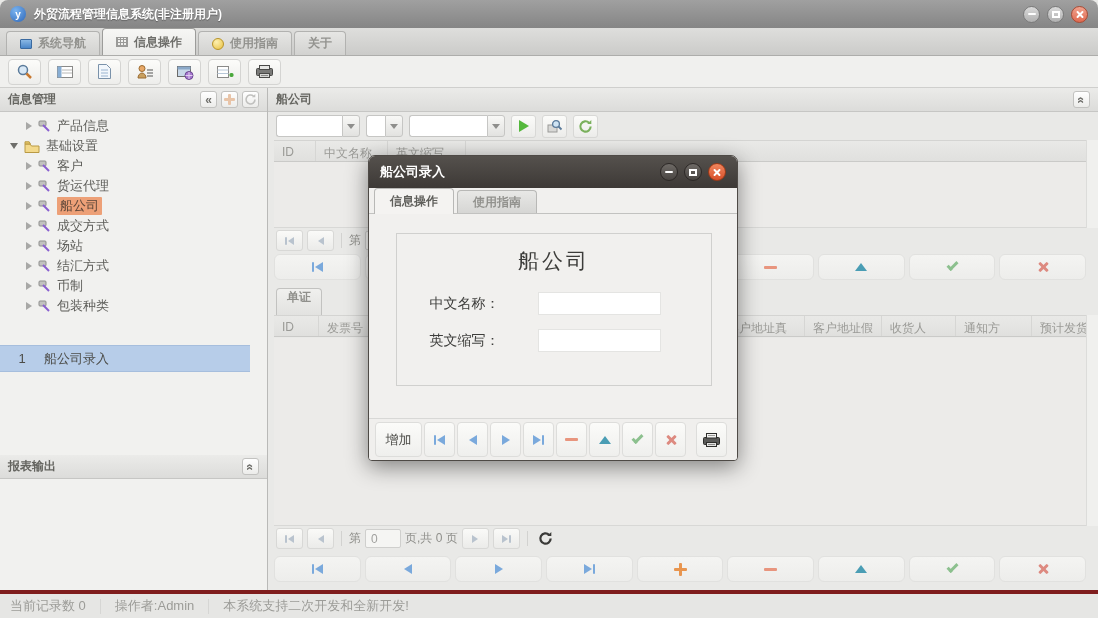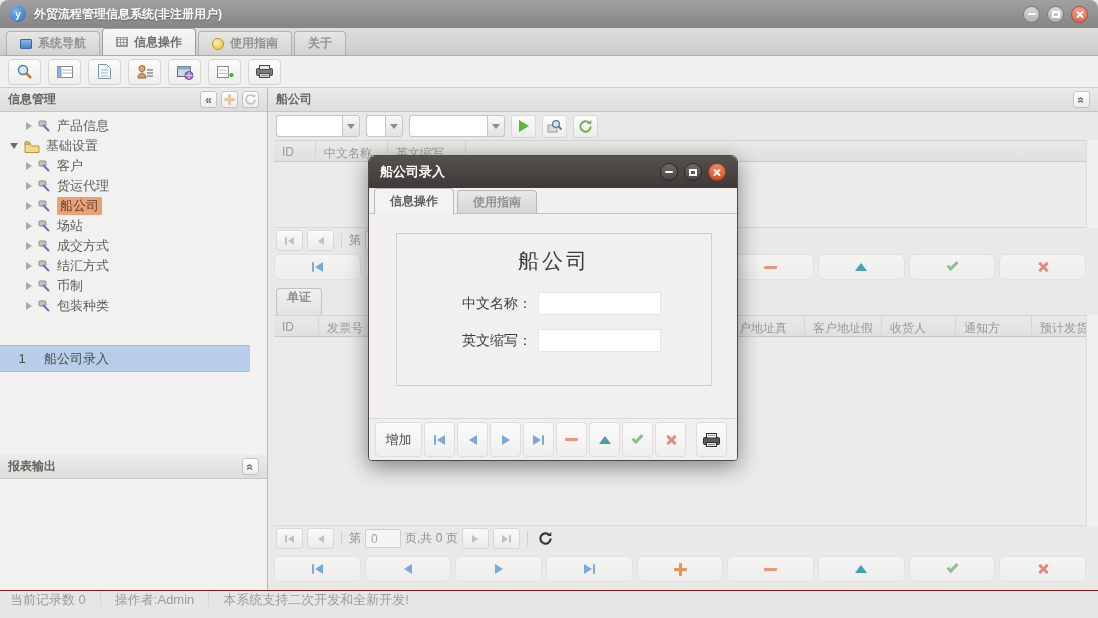--- a/index.html
+++ b/index.html
@@ -94,37 +94,37 @@
 .x-i::before{transform:rotate(45deg)}.x-i::after{transform:rotate(-45deg)}
 .c-blue{color:#7aa9dc}.c-dis{color:#b9c3ce}.c-salmon{color:#e8957e}.c-teal{color:#4a9db4}
 .c-green{color:#8cc08e}.c-red{color:#dd8a80}.c-orange{color:#e8954f}
 .pager .tri-l{border-top-width:4px;border-bottom-width:4px;border-right-width:6px}
 .pager .tri-r{border-top-width:4px;border-bottom-width:4px;border-left-width:6px}
 .pager .vbar{height:8px}
 
 .doctab{position:absolute;border:1px solid #c2c2c0;border-bottom:none;border-radius:4px 4px 0 0;background:linear-gradient(#f0f0ee,#e2e2e0);color:#90908c;font-weight:bold;display:flex;align-items:flex-start;justify-content:center}
 
 
-.statusbar{position:absolute;left:0;top:590px;width:1098px;height:28px;background:#e6e6e4;border-top:1px solid #7f1d1d;display:flex;color:#9c9c98;padding-left:10px;font-size:13px}
+.statusbar{position:absolute;left:0;top:590px;width:1098px;height:28px;background:#e6e6e4;border-top:4px solid #7f1d1d;display:flex;align-items:center;color:#9c9c98;padding-left:10px;font-size:13px}
 .ssep{width:1px;height:15px;background:#d6d6d4;margin:0 14px}
 
 
 .dialog{position:absolute;left:368px;top:155px;width:370px;height:306px;border-radius:7px 7px 4px 4px;box-shadow:0 6px 22px rgba(0,0,0,.45);background:#f1f0ee;z-index:10;border:1px solid #4e4a46}
 .dtitle{height:32px;background:linear-gradient(#55514d,#3d3936);border-radius:6px 6px 0 0;display:flex;align-items:center;padding:0 11px;color:#fff;font-weight:bold;font-size:13px}
 .dwin{margin-left:auto;display:flex;gap:6px}
 .dcirc{width:18px;height:18px;border-radius:50%;background:linear-gradient(#6e6a66,#494542);border:1px solid #2c2826;display:flex;align-items:center;justify-content:center}
 .dcirc.close{background:linear-gradient(#f0865e,#d8502a);border-color:#9c3a18}
 .dtabs{height:26px;border-bottom:1px solid #c2c2c0;display:flex;align-items:flex-end;padding-left:5px}
 .dtab{height:23px;padding:0 15px;display:flex;align-items:center;border:1px solid #b8b8b6;border-bottom:none;border-radius:4px 4px 0 0;background:linear-gradient(#e8e8e6,#d6d6d4);color:#92928e;font-weight:bold;margin-right:3px}
 .dtab.active{height:26px;background:#f4f3f1;color:#5f5f5b;margin-bottom:-1px;position:relative;z-index:2}
 .dbody{position:absolute;left:0;top:58px;width:368px;height:206px;background:#f1f0ee}
 .fieldset{position:absolute;left:27px;top:19px;width:316px;height:153px;border:1px solid #d0d0ce}
 .fs-title{text-align:center;font-size:21px;color:#3c3c3a;margin-top:13px;letter-spacing:3px}
 .frow{position:absolute;left:0;width:100%;display:flex;align-items:center}
-.flabel{width:141px;text-align:right;font-size:14px;color:#3e3e3c;padding-right:6px}
+.flabel{width:141px;text-align:center;font-size:14px;color:#3e3e3c;padding-right:6px}
 .finput{width:123px;height:23px;background:#fff;border:1px solid #e4e4e2;font-family:inherit;font-size:13px;padding:0 4px;color:#3a3a38}
 .dfooter{position:absolute;left:0;bottom:0;width:368px;height:42px;border-top:1px solid #d8d8d6;background:#f0efed;display:flex;align-items:center;padding-left:6px;gap:2px;border-radius:0 0 3px 3px}
 .dbtn{height:35px;border:1px solid #dddddb;border-radius:4px;background:linear-gradient(#fbfbf9,#efefed);display:flex;align-items:center;justify-content:center;gap:1px}
 .dbtn.add{width:47px;color:#4a4a46;font-size:13px}
 .dbtn.ic{width:31px}
 .dbtn.print{margin-left:8px}
 </style>
 </head>
 <body>
 
@@ -279,29 +279,29 @@
             <line x1="5" y1="5" x2="11" y2="11" stroke="#8a5fd0" stroke-width="2"></line>
           </svg>
         <span class="sel-orange">船公司</span>
       </div>
       <div class="trow child">
         <span class="caret-r"></span>
         <svg width="13" height="13">
             <rect x="1" y="1" width="7" height="5" rx="1" fill="#c2c2c0" stroke="#8f8f8d"></rect>
             <line x1="5" y1="5" x2="11" y2="11" stroke="#8a5fd0" stroke-width="2"></line>
           </svg>
+        <span>成交方式</span>
+      </div>
+      <div class="trow child">
+        <span class="caret-r"></span>
+        <svg width="13" height="13">
+            <rect x="1" y="1" width="7" height="5" rx="1" fill="#c2c2c0" stroke="#8f8f8d"></rect>
+            <line x1="5" y1="5" x2="11" y2="11" stroke="#8a5fd0" stroke-width="2"></line>
+          </svg>
         <span>场站</span>
-      </div>
-      <div class="trow child">
-        <span class="caret-r"></span>
-        <svg width="13" height="13">
-            <rect x="1" y="1" width="7" height="5" rx="1" fill="#c2c2c0" stroke="#8f8f8d"></rect>
-            <line x1="5" y1="5" x2="11" y2="11" stroke="#8a5fd0" stroke-width="2"></line>
-          </svg>
-        <span>成交方式</span>
       </div>
       <div class="trow child">
         <span class="caret-r"></span>
         <svg width="13" height="13">
             <rect x="1" y="1" width="7" height="5" rx="1" fill="#c2c2c0" stroke="#8f8f8d"></rect>
             <line x1="5" y1="5" x2="11" y2="11" stroke="#8a5fd0" stroke-width="2"></line>
           </svg>
         <span>结汇方式</span>
       </div>
       <div class="trow child">

